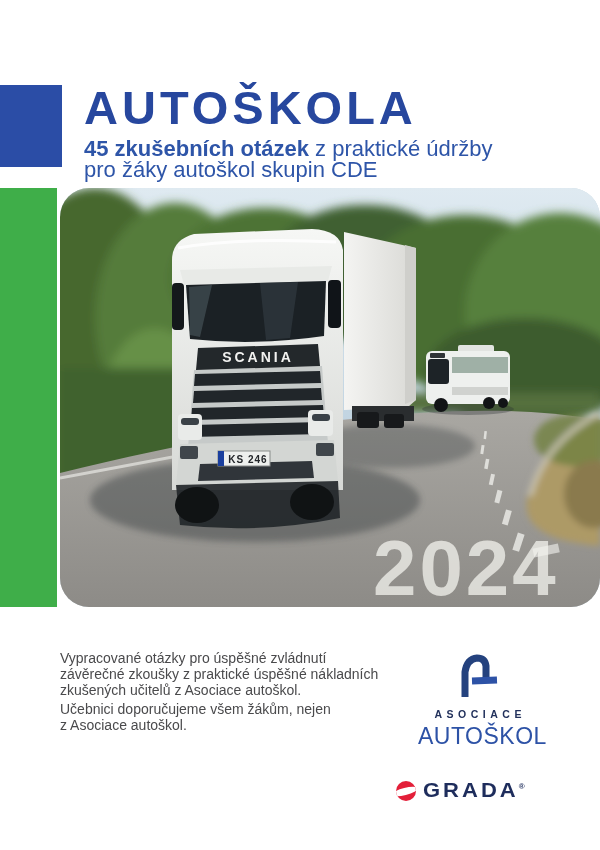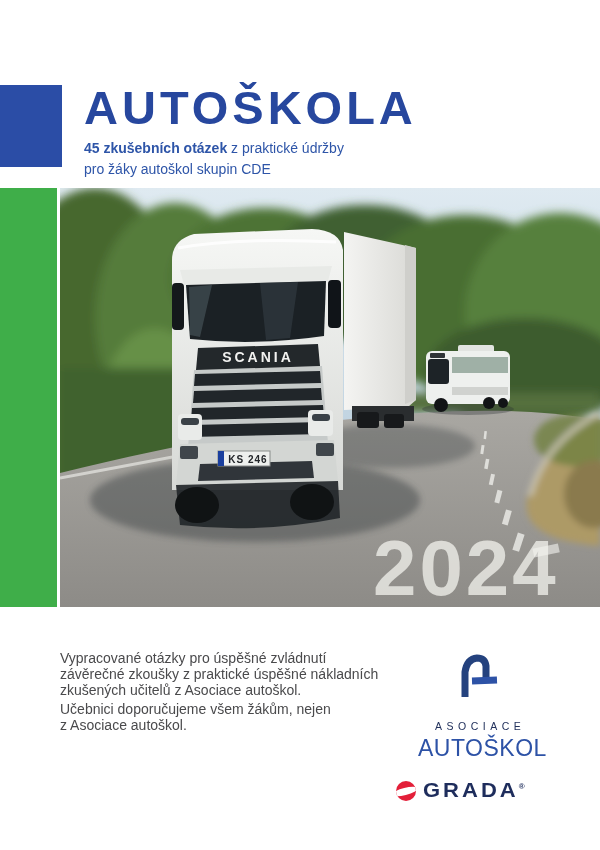--- a/index.html
+++ b/index.html
@@ -7,45 +7,45 @@
     width:600px;height:850px;position:relative;background:#ffffff;
     font-family:"Liberation Sans", sans-serif;overflow:hidden;
   }
   
   .blue-square{position:absolute;left:0;top:85px;width:62px;height:82px;background:#2b4da6;}
   .masthead{position:absolute;left:84px;top:84px;}
   .title{
     font-size:47px;font-weight:800;color:#27479e;letter-spacing:4px;
     line-height:1;white-space:nowrap;
   }
-  .subtitle{margin-top:7px;font-size:14px;line-height:21px;color:#2e55a8;white-space:nowrap;}
+  .subtitle{margin-top:7px;font-size:22px;line-height:21px;color:#2e55a8;white-space:nowrap;}
   .subtitle b{font-weight:bold;}
   
   .green-bar{position:absolute;left:0;top:188px;width:57px;height:419px;background:#3fae49;}
   .photo{
     position:absolute;left:60px;top:188px;width:540px;height:419px;
-    overflow:hidden;background:#c8d8e2;
+    overflow:hidden;background:#c8d8e2;border-radius:29px;
   }
   .photo svg{position:absolute;left:0;top:0;}
   .cde-label{
     position:absolute;left:8px;top:316px;font-size:112px;font-weight:800;
     color:#ffffff;letter-spacing:3px;line-height:1;white-space:nowrap;
   }
   .year-label{
     position:absolute;left:313px;top:341px;font-size:78px;font-weight:700;
     color:rgba(243,243,238,0.75);letter-spacing:3px;line-height:1;white-space:nowrap;
   }
   
   .description{position:absolute;left:60px;top:651px;width:345px;color:#4a4a4c;}
   .description .line{font-size:14px;line-height:15.8px;white-space:nowrap;}
   .description .para2{margin-top:4px;}
   .assoc-logo{position:absolute;left:418px;top:652px;width:120px;text-align:center;}
   .assoc-mark{display:block;margin:0 auto;}
   .assoc-top{
-    margin-top:22px;font-size:10.5px;font-weight:normal;color:#22315c;
+    margin-top:10px;font-size:10.5px;font-weight:bold;color:#22315c;
     letter-spacing:4.5px;padding-left:4.5px;white-space:nowrap;
   }
   .assoc-bottom{
     margin-top:3px;font-size:23px;color:#2d52a6;letter-spacing:0.5px;white-space:nowrap;
   }
   .grada{position:absolute;left:396px;top:778px;display:flex;align-items:center;}
   .grada-dot{
     position:relative;width:20px;height:20px;border-radius:50%;
     background:#e31f39;overflow:hidden;margin-right:7px;
   }

